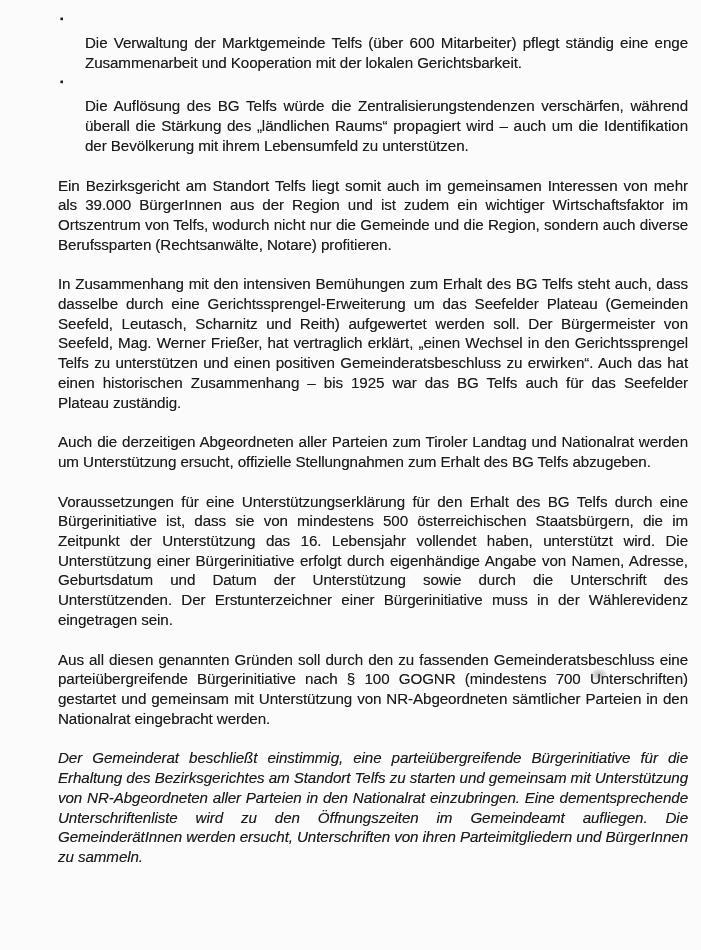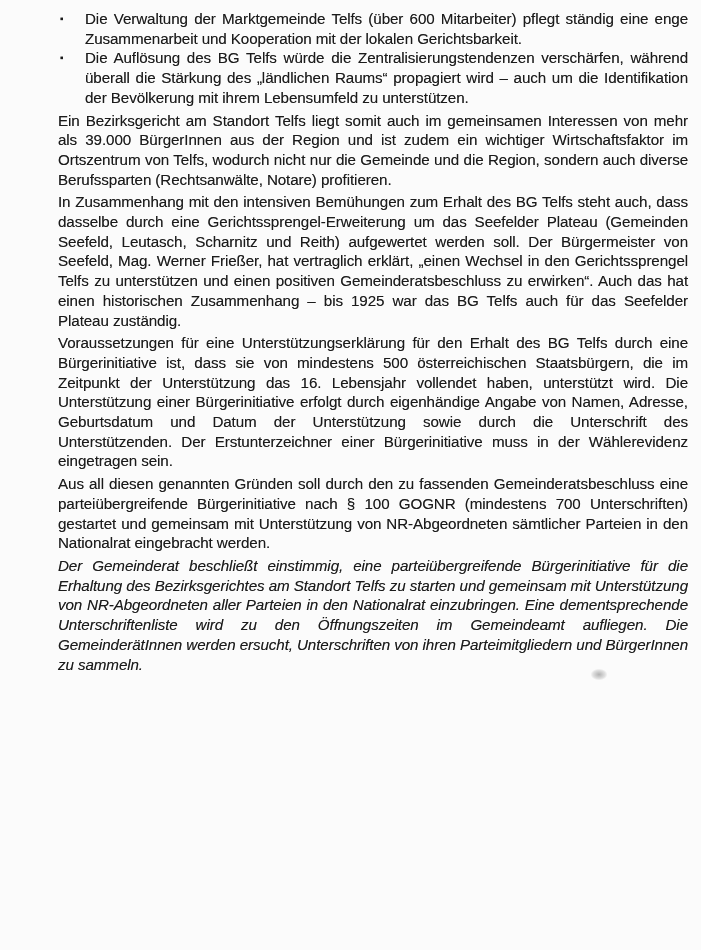--- a/index.html
+++ b/index.html
@@ -35,23 +35,24 @@
     flex: 0 0 27px;
     width: 27px;
     box-sizing: border-box;
     padding-left: 2px;
     font-size: 10px;
     line-height: 19.7px;
   }
   .btext {
     flex: 1 1 auto;
     text-align: justify;
+    margin-top: 24px;
   }
   p.para {
-    margin: 3px 0 0 0;
+    margin: 20px 0 0 0;
     text-align: justify;
   }
   p.para.resolution {
     font-weight: 400;
     font-style: italic;
   }
   .speckle {
     position: absolute;
     left: 591px;
     top: 669px;
@@ -75,20 +76,21 @@
       <span class="marker-col">▪</span>
       <span class="btext">Die Auflösung des BG Telfs würde die Zentralisierungstendenzen verschärfen, während überall die Stärkung des „ländlichen Raums“ propagiert wird – auch um die Identifikation der Bevölkerung mit ihrem Lebensumfeld zu unterstützen.</span>
     </li>
   </ul>
 
   <p class="para">Ein Bezirksgericht am Standort Telfs liegt somit auch im gemeinsamen Interessen von mehr als 39.000 BürgerInnen aus der Region und ist zudem ein wichtiger Wirtschaftsfaktor im Ortszentrum von Telfs, wodurch nicht nur die Gemeinde und die Region, sondern auch diverse Berufssparten (Rechtsanwälte, Notare) profitieren.</p>
 
   <p class="para">In Zusammenhang mit den intensiven Bemühungen zum Erhalt des BG Telfs steht auch, dass dasselbe durch eine Gerichtssprengel-Erweiterung um das Seefelder Plateau (Gemeinden Seefeld, Leutasch, Scharnitz und Reith) aufgewertet werden soll. Der Bürgermeister von Seefeld, Mag. Werner Frießer, hat vertraglich erklärt, „einen Wechsel in den Gerichtssprengel Telfs zu unterstützen und einen positiven Gemeinderatsbeschluss zu erwirken“. Auch das hat einen historischen Zusammenhang – bis 1925 war das BG Telfs auch für das Seefelder Plateau zuständig.</p>
 
 
+  <p class="para">Auch die derzeitigen Abgeordneten aller Parteien zum Tiroler Landtag und Nationalrat werden um Unterstützung ersucht, offizielle Stellungnahmen zum Erhalt des BG Telfs abzugeben.</p>
 
   <p class="para">Voraussetzungen für eine Unterstützungserklärung für den Erhalt des BG Telfs durch eine Bürgerinitiative ist, dass sie von mindestens 500 österreichischen Staatsbürgern, die im Zeitpunkt der Unterstützung das 16. Lebensjahr vollendet haben, unterstützt wird. Die Unterstützung einer Bürgerinitiative erfolgt durch eigenhändige Angabe von Namen, Adresse, Geburtsdatum und Datum der Unterstützung sowie durch die Unterschrift des Unterstützenden. Der Erstunterzeichner einer Bürgerinitiative muss in der Wählerevidenz eingetragen sein.</p>
 
   <p class="para">Aus all diesen genannten Gründen soll durch den zu fassenden Gemeinderatsbeschluss eine parteiübergreifende Bürgerinitiative nach § 100 GOGNR (mindestens 700 Unterschriften) gestartet und gemeinsam mit Unterstützung von NR-Abgeordneten sämtlicher Parteien in den Nationalrat eingebracht werden.</p>
 
 
 
 
   <p class="para resolution">Der Gemeinderat beschließt einstimmig, eine parteiübergreifende Bürgerinitiative für die Erhaltung des Bezirksgerichtes am Standort Telfs zu starten und gemeinsam mit Unterstützung von NR-Abgeordneten aller Parteien in den Nationalrat einzubringen. Eine dementsprechende Unterschriftenliste wird zu den Öffnungszeiten im Gemeindeamt aufliegen. Die GemeinderätInnen werden ersucht, Unterschriften von ihren Parteimitgliedern und BürgerInnen zu sammeln.</p>
 

